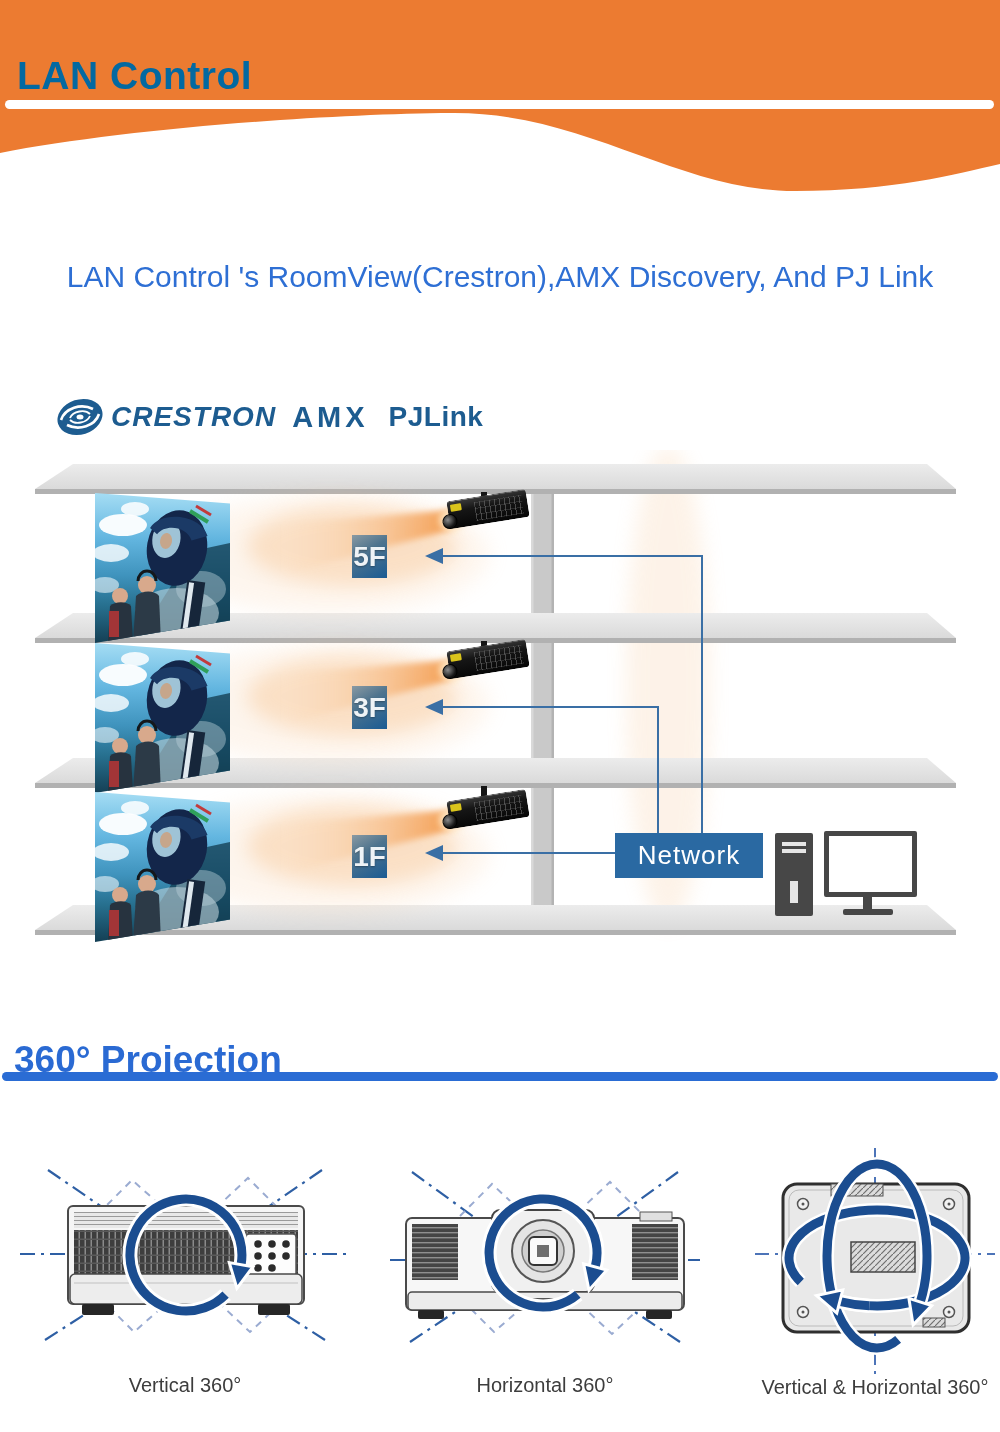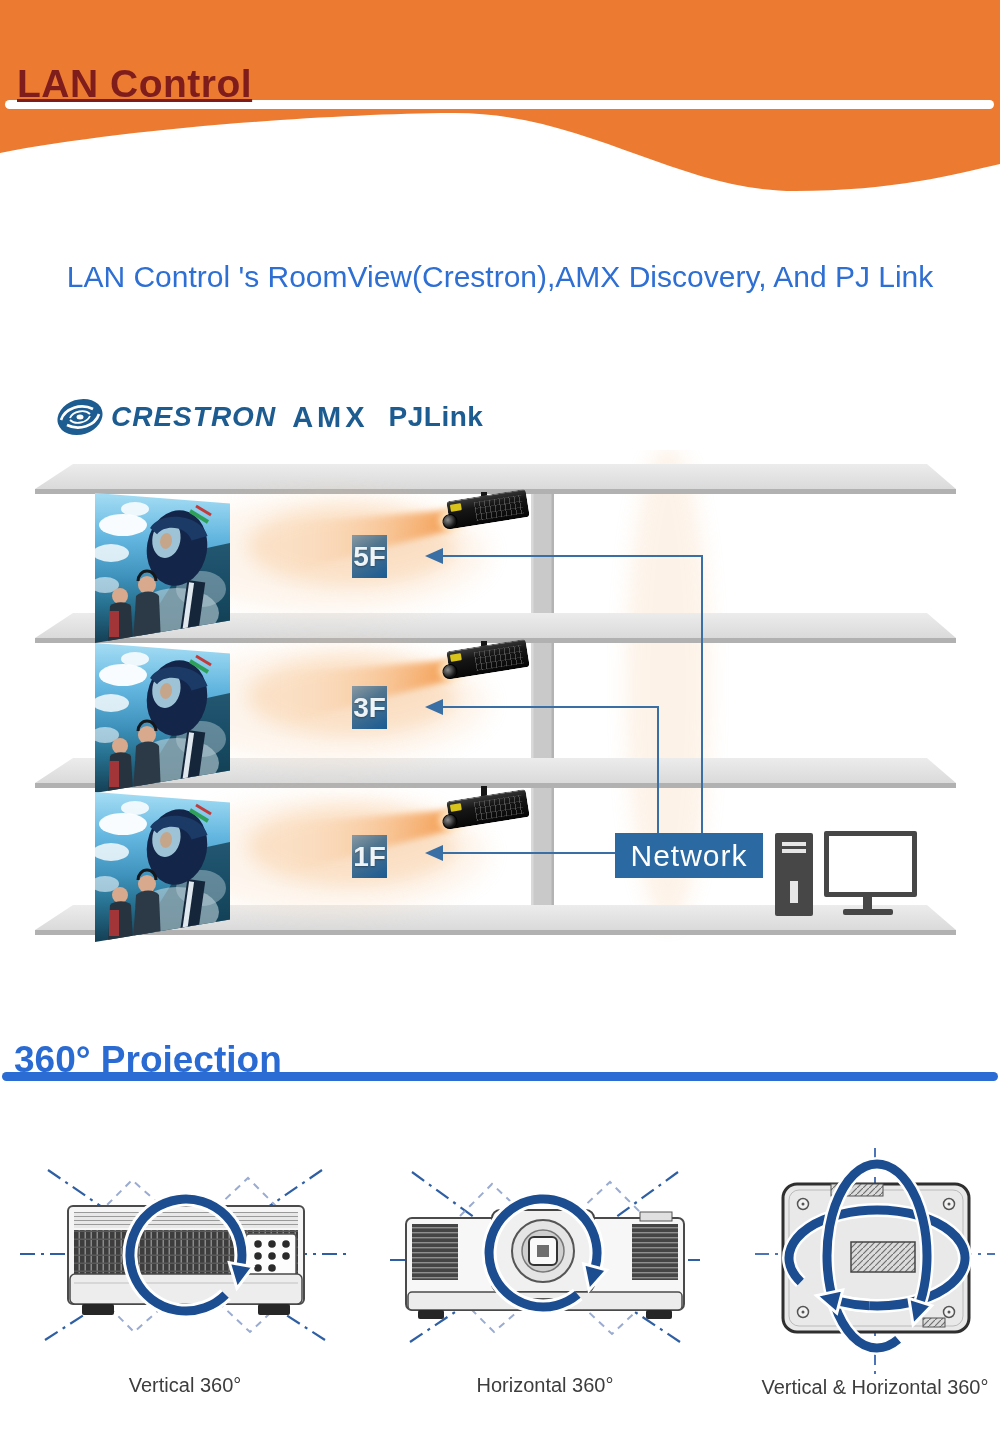--- a/index.html
+++ b/index.html
@@ -2,21 +2,21 @@
 <html><head>
 <meta charset="utf-8">
 <style>
   html,body{margin:0;padding:0;background:#fff;}
   .page{position:relative;width:1000px;height:1432px;overflow:hidden;background:#fff;
         font-family:"Liberation Sans",sans-serif;}
 
   
   .hero{position:absolute;top:0;left:0;width:1000px;height:200px;}
   .hero svg{position:absolute;top:0;left:0;}
-  .hero-title{position:absolute;top:36px;left:17px;color:#7f1d1d;font-size:39px;font-weight:700;letter-spacing:.5px;text-decoration:underline;}
+  .hero-title{position:absolute;top:28px;left:17px;color:#0369a1;font-size:39px;font-weight:700;letter-spacing:.5px;}
   .hero-rule{position:absolute;top:100px;left:5px;right:6px;height:9px;background:#fff;border-radius:5px;}
 
   
   .intro{position:absolute;top:250px;left:0;width:1000px;text-align:center;
          color:#2e6fd4;font-size:30px;line-height:53px;font-weight:500;}
 
   
   .logos{position:absolute;top:396px;left:55px;display:flex;align-items:center;color:#1d5c90;}
   .logo-crestron{display:flex;align-items:center;}
   .crestron-text{font-size:28px;font-weight:800;font-style:italic;letter-spacing:1px;margin-left:6px;}
@@ -43,21 +43,21 @@
   .proj .lens{position:absolute;left:-7px;top:12px;width:13px;height:13px;border-radius:50%;
         background:radial-gradient(circle at 35% 35%,#8a8a8a,#111 65%);border:1px solid #000;}
   .pr5{top:45px}.pr3{top:195px}.pr1{top:345px}
 
   .flabel{position:absolute;left:352px;width:35px;height:43px;display:flex;align-items:center;justify-content:center;
           background:linear-gradient(150deg,#8a9aa3 0%,#4f748e 38%,#1a5b93 100%);
           color:#eef3f6;font-size:28px;font-weight:700;text-shadow:0 1px 2px rgba(0,0,0,.3);}
   .f5{top:85px}.f3{top:236px}.f1{top:385px}
 
   .network{position:absolute;left:615px;top:383px;width:148px;height:45px;background:#2a69a2;
-           color:#fff;font-size:30px;display:flex;align-items:center;justify-content:center;letter-spacing:1px;}
+           color:#fff;font-size:26px;display:flex;align-items:center;justify-content:center;letter-spacing:1px;}
   .tower{position:absolute;left:775px;top:383px;width:38px;height:83px;background:#474747;border-radius:2px;}
   .tower .sl1,.tower .sl2{position:absolute;left:7px;width:24px;height:4px;background:#e6e6e6;}
   .tower .sl1{top:9px}.tower .sl2{top:16px}
   .tower .sl3{position:absolute;left:15px;top:48px;width:8px;height:22px;background:#e6e6e6;}
   .monitor{position:absolute;left:824px;top:381px;width:83px;height:56px;background:#fff;
            border:5px solid #474747;border-radius:2px;}
   .mstand{position:absolute;left:863px;top:447px;width:9px;height:13px;background:#474747;}
   .mbase{position:absolute;left:843px;top:459px;width:50px;height:6px;background:#474747;border-radius:2px;}
 
   

